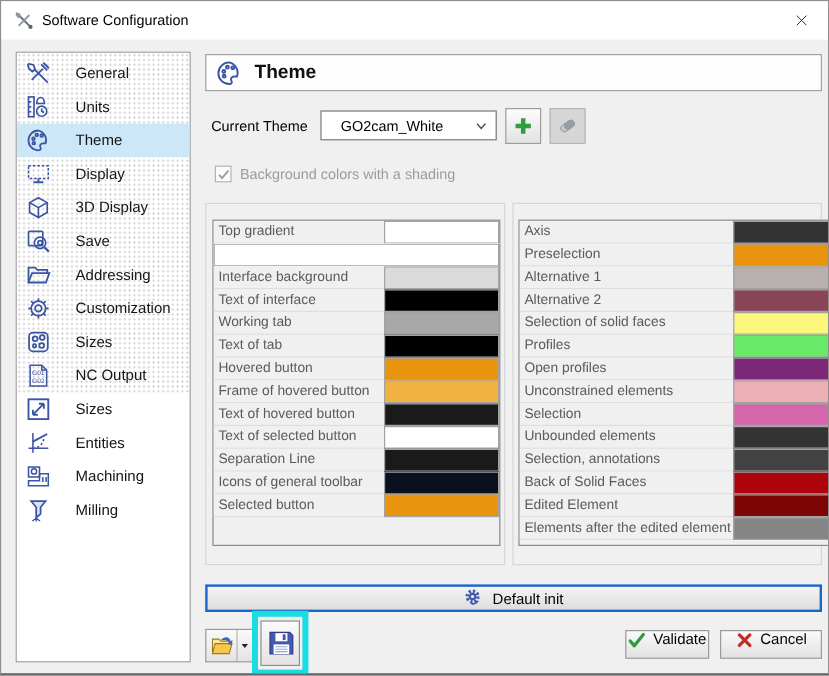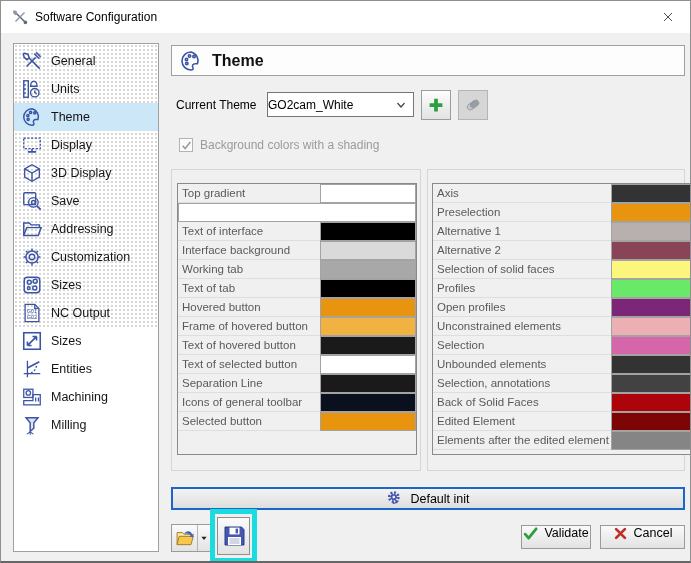--- a/index.html
+++ b/index.html
@@ -15,39 +15,39 @@
   .title-text { position:absolute; left:34px; top:0; line-height:32px; font-size:12px; color:#000; }
   .close-btn { position:absolute; right:0; top:0; width:45px; height:32px; display:flex; align-items:center; justify-content:center; }
   .close-btn svg { width:12px; height:12px; }
 
   
   .sidebar { position:absolute; left:12px; top:42px; width:146px; height:509px;
              background:#fff; border:1px solid #a0a0a0; overflow:hidden; }
   .sidebar-texture { position:absolute; left:0; top:0; width:100%; height:284px;
              background-image: radial-gradient(circle, #d7d7d7 0.8px, transparent 0.9px);
              background-size:4px 4px; }
-  .sb-item { position:relative; height:28px; display:flex; align-items:center; gap:8px; padding-left:7px; z-index:1; }
+  .sb-item { position:relative; height:28px; display:flex; align-items:center; gap:20px; padding-left:7px; z-index:1; }
   .sb-item:first-child { margin-top:3px; }
   .sb-item.selected { background:#cbe7f8; }
   .sb-icon { width:22px; height:22px; flex:0 0 22px; }
   .sb-icon svg { width:22px; height:22px; display:block; }
   .sb-label { font-size:12.5px; color:#141414; white-space:nowrap; }
 
   
   .headerbox { position:absolute; left:170px; top:44px; width:514px; height:31px;
                background:#fdfdfd; border:1px solid #a0a0a0; display:flex; align-items:center; gap:9px; padding-left:7px; }
   .headerbox .hicon { width:24px; height:24px; }
   .headerbox .hicon svg { width:24px; height:24px; }
   .headerbox .htitle { font-size:16px; font-weight:bold; color:#111; }
 
   
   .ct-label { position:absolute; left:175px; top:97px; font-size:12px; color:#000; }
   .theme-select { position:absolute; left:266px; top:91px; width:147px; height:25px;
                   background:#fff; border:1px solid #767676; display:flex; align-items:center;
-                  padding-left:0; font-size:12px; color:#000; }
+                  padding-left:16px; font-size:12px; color:#000; }
   .theme-select .chev { position:absolute; right:6px; top:6px; width:12px; height:12px; }
   .sq-btn { position:absolute; top:89px; width:30px; height:30px; border:1px solid #9d9d9d;
             background:linear-gradient(#fdfdfd,#e2e2e2); display:flex; align-items:center; justify-content:center; }
   .sq-btn svg { width:18px; height:18px; }
   .sq-btn.disabled { background:#d6d6d6; border-color:#b5b5b5; }
 
   
   .chk-box { position:absolute; left:178px; top:137px; width:14px; height:14px; background:#fbfbfb;
              border:1px solid #b3b3b3; display:flex; align-items:center; justify-content:center; }
   .chk-box svg { width:11px; height:11px; }
@@ -322,26 +322,26 @@
 
   <div class="listbox left" id="ui-list">
       <div class="lrow">
         <span class="llabel">Top gradient</span>
         <span class="lswatch" style="background: rgb(255, 255, 255);"></span>
       </div>
       <div class="lrow">
         <span class="lswatch" style="background: rgb(255, 255, 255);"></span>
       </div>
       <div class="lrow">
+        <span class="llabel">Interface background</span>
+        <span class="lswatch" style="background: rgb(218, 218, 218);"></span>
+      </div>
+      <div class="lrow">
         <span class="llabel">Text of interface</span>
         <span class="lswatch" style="background: rgb(0, 0, 0);"></span>
-      </div>
-      <div class="lrow">
-        <span class="llabel">Interface background</span>
-        <span class="lswatch" style="background: rgb(218, 218, 218);"></span>
       </div>
       <div class="lrow">
         <span class="llabel">Working tab</span>
         <span class="lswatch" style="background: rgb(168, 168, 168);"></span>
       </div>
       <div class="lrow">
         <span class="llabel">Text of tab</span>
         <span class="lswatch" style="background: rgb(0, 0, 0);"></span>
       </div>
       <div class="lrow">

